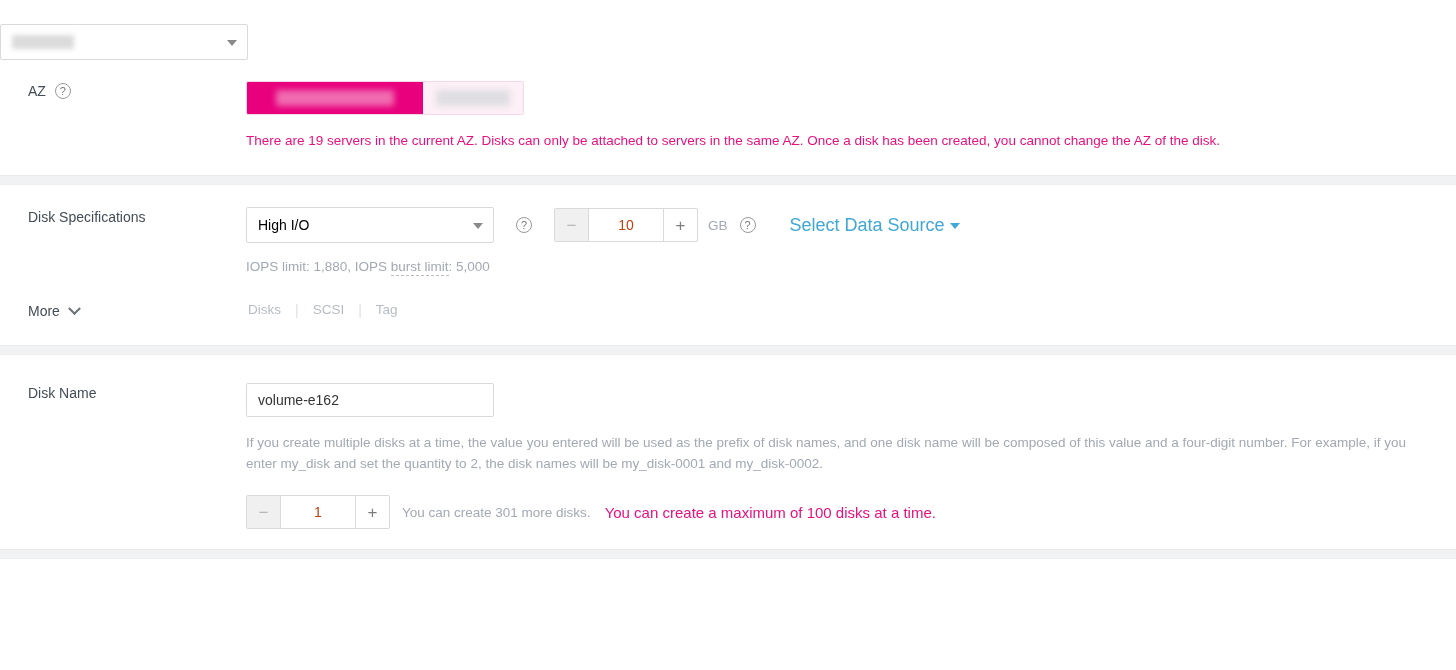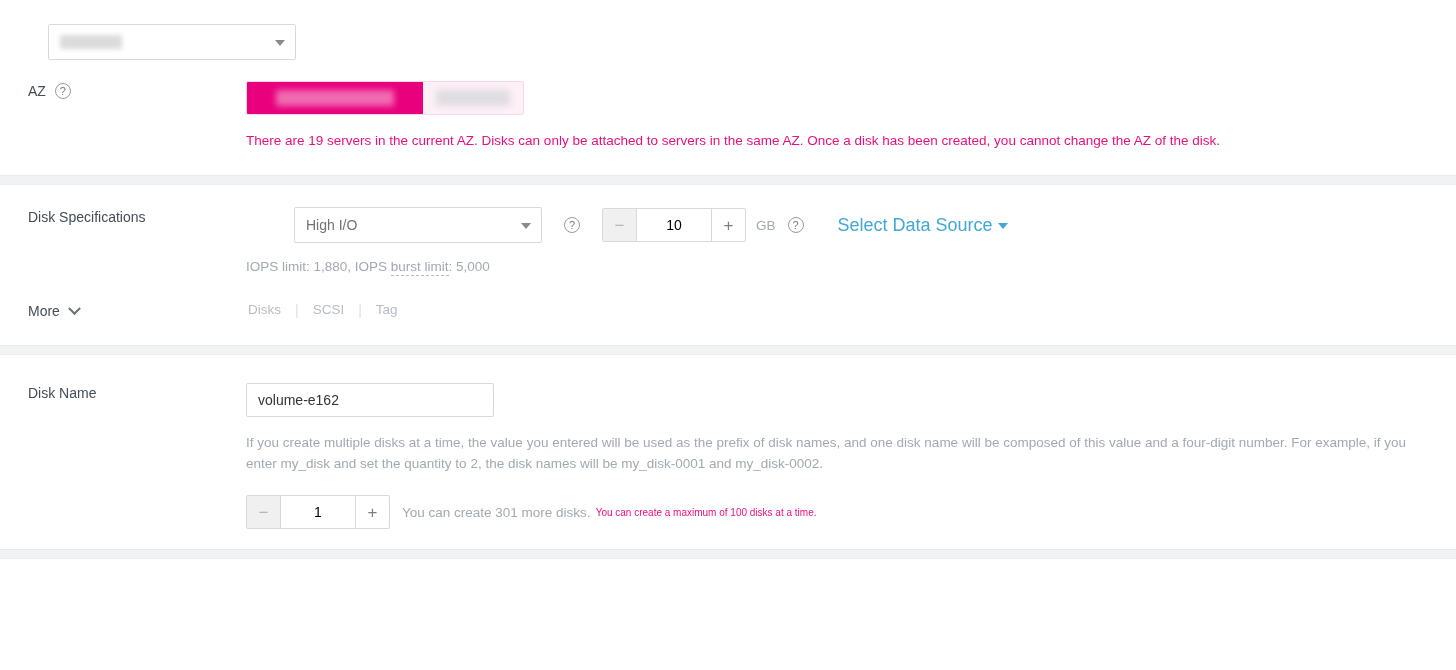--- a/index.html
+++ b/index.html
@@ -68,23 +68,22 @@
     position: relative;
     width: 248px;
     height: 36px;
     border: 1px solid #d9d9d9;
     border-radius: 2px;
     background: #fff;
     display: flex;
     align-items: center;
     padding: 0 26px 0 11px;
     font-size: 14px;
-    color: #737373;
-    cursor: pointer;
-    margin-left: 48px;
+    color: #000000;
+    cursor: pointer;
   }
   .select-box .caret {
     position: absolute;
     right: 10px; top: 50%;
     margin-top: -2px;
     width: 0; height: 0;
     border-left: 5px solid transparent;
     border-right: 5px solid transparent;
     border-top: 6px solid #8a8a8a;
   }
@@ -167,21 +166,21 @@
   .stepper .step-btn.plus {
     border-left: 1px solid #d9d9d9;
     color: #7d7d7d;
   }
   .stepper .step-val {
     width: 74px;
     display: flex;
     align-items: center;
     justify-content: center;
     font-size: 14px;
-    color: #000000;
+    color: #c2410c;
     background: #fff;
   }
   .unit {
     color: #a3a9b3;
     font-size: 13.5px;
     margin-left: 10px;
   }
 
   .link {
     color: #3fa8d6;
@@ -360,21 +359,21 @@
 
         <div class="hint" style="margin-top:15px;">If you create multiple disks at a time, the value you entered will be used as the prefix of disk names, and one disk name will be composed of this value and a four-digit number. For example, if you enter my_disk and set the quantity to 2, the disk names will be my_disk-0001 and my_disk-0002.</div>
 
         <div class="inline-row" style="margin-top:21px;">
           <div class="stepper">
             <div class="step-btn minus">−</div>
             <div class="step-val">1</div>
             <div class="step-btn plus">+</div>
           </div>
           <span class="hint" style="margin-left:12px;">You can create 301 more disks.</span>
-          <span class="warn-inline" style="margin-left:5px;font-size:10px;">You can create a maximum of 100 disks at a time.</span>
+          <span class="warn-inline" style="margin-left:14px;font-size:15px;">You can create a maximum of 100 disks at a time.</span>
         </div>
 
       </div>
     </div>
 
     <div style="height:20px;"></div>
   </div>
 
   <div class="band-divider"></div>
 

